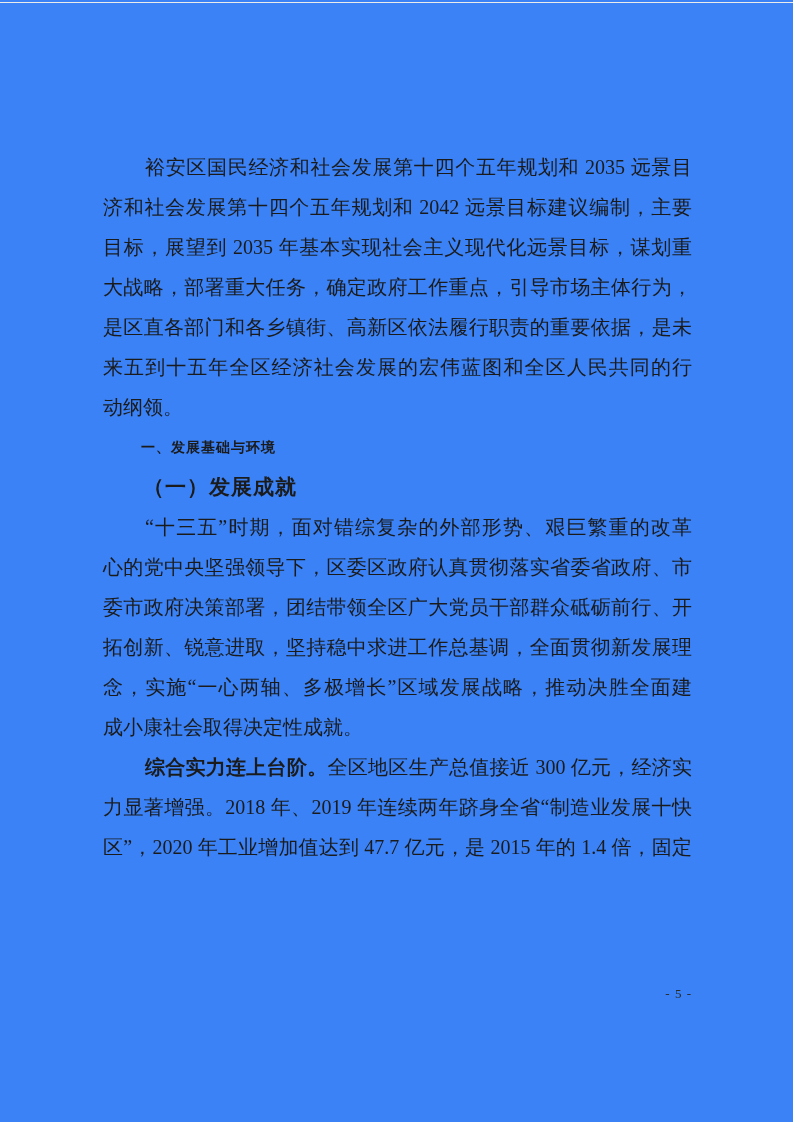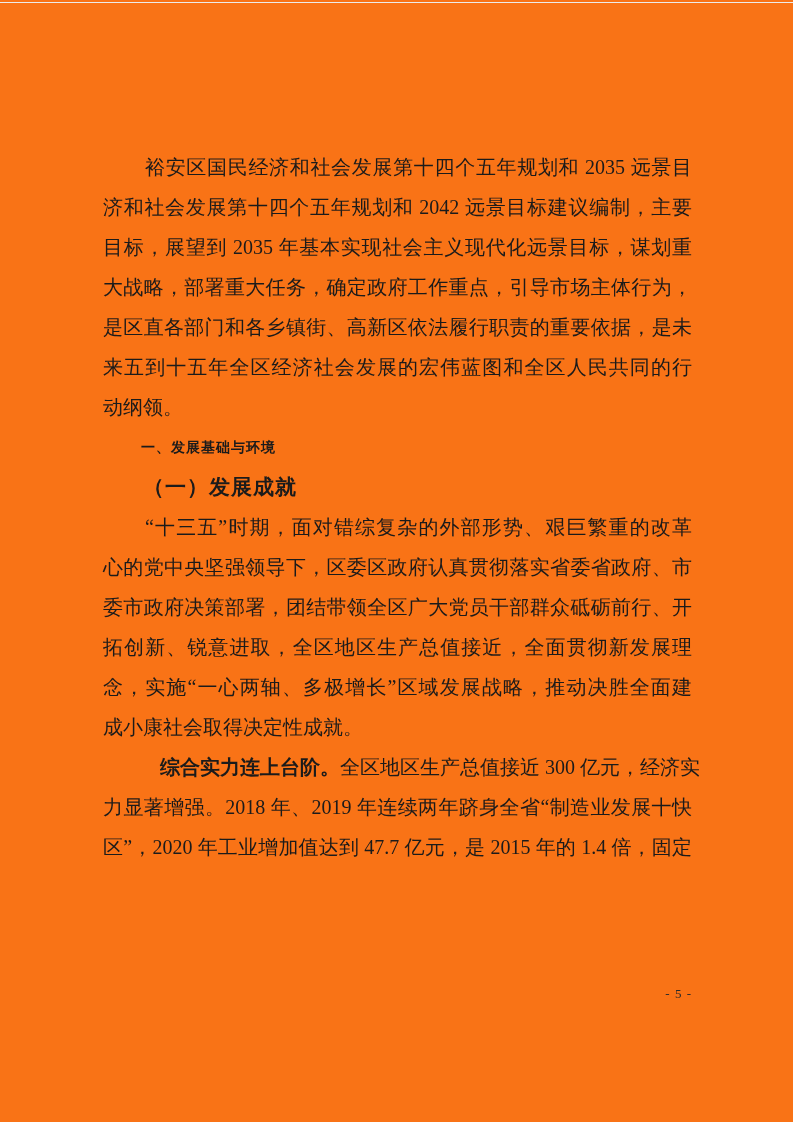--- a/index.html
+++ b/index.html
@@ -39,21 +39,21 @@
     text-align: justify;
     text-align-last: justify;
     -moz-text-align-last: justify;
     overflow: visible;
   }
   .line.first { text-indent: 42px; }
   .line.last {
     text-align-last: left;
     -moz-text-align-last: left;
   }
-  .bold { font-weight: bold; margin-left: 15px; }
+  .bold { font-weight: bold; }
   .heading1 {
     font-family: "Liberation Sans", "DejaVu Sans", sans-serif;
     font-weight: bold;
     font-size: 14px;
     line-height: 40px;
     height: 40px;
     padding-left: 38px;
     letter-spacing: 1px;
   }
   .heading2 {
@@ -71,39 +71,39 @@
     right: 101px;
     font-size: 13px;
     color: #2a2a2a;
     font-family: "Liberation Serif", "DejaVu Serif", serif;
     letter-spacing: 1px;
   }
 </style>
 </head>
 <body>
 
-<div class="page" style="color: rgb(27, 27, 27); background: #f97316;">
+<div class="page" style="color: rgb(27, 27, 27); background: #3b82f6;">
   <div class="page-top-edge"></div>
   <div class="content">
       <div class="paragraph">
         <div class="line first">裕安区国民经济和社会发展第十四个五年规划和 2035 远景目</div>
         <div class="line">济和社会发展第十四个五年规划和 2042 远景目标建议编制，主要</div>
         <div class="line">目标，展望到 2035 年基本实现社会主义现代化远景目标，谋划重</div>
         <div class="line">大战略，部署重大任务，确定政府工作重点，引导市场主体行为，</div>
         <div class="line">是区直各部门和各乡镇街、高新区依法履行职责的重要依据，是未</div>
         <div class="line">来五到十五年全区经济社会发展的宏伟蓝图和全区人民共同的行</div>
         <div class="line last">动纲领。</div>
       </div>
       <div class="heading1">一、发展基础与环境</div>
       <div class="heading2">（一）发展成就</div>
       <div class="paragraph">
         <div class="line first">“十三五”时期，面对错综复杂的外部形势、艰巨繁重的改革</div>
         <div class="line">心的党中央坚强领导下，区委区政府认真贯彻落实省委省政府、市</div>
         <div class="line">委市政府决策部署，团结带领全区广大党员干部群众砥砺前行、开</div>
-        <div class="line">拓创新、锐意进取，全区地区生产总值接近，全面贯彻新发展理</div>
+        <div class="line">拓创新、锐意进取，坚持稳中求进工作总基调，全面贯彻新发展理</div>
         <div class="line">念，实施“一心两轴、多极增长”区域发展战略，推动决胜全面建</div>
         <div class="line last">成小康社会取得决定性成就。</div>
       </div>
       <div class="paragraph">
         <div class="line first"><span class="bold">综合实力连上台阶。</span><span>全区地区生产总值接近 300 亿元，经济实</span></div>
         <div class="line">力显著增强。2018 年、2019 年连续两年跻身全省“制造业发展十快</div>
         <div class="line">区”，2020 年工业增加值达到 47.7 亿元，是 2015 年的 1.4 倍，固定</div>
       </div>
     </div>
   <div class="page-number">- 5 -</div>

